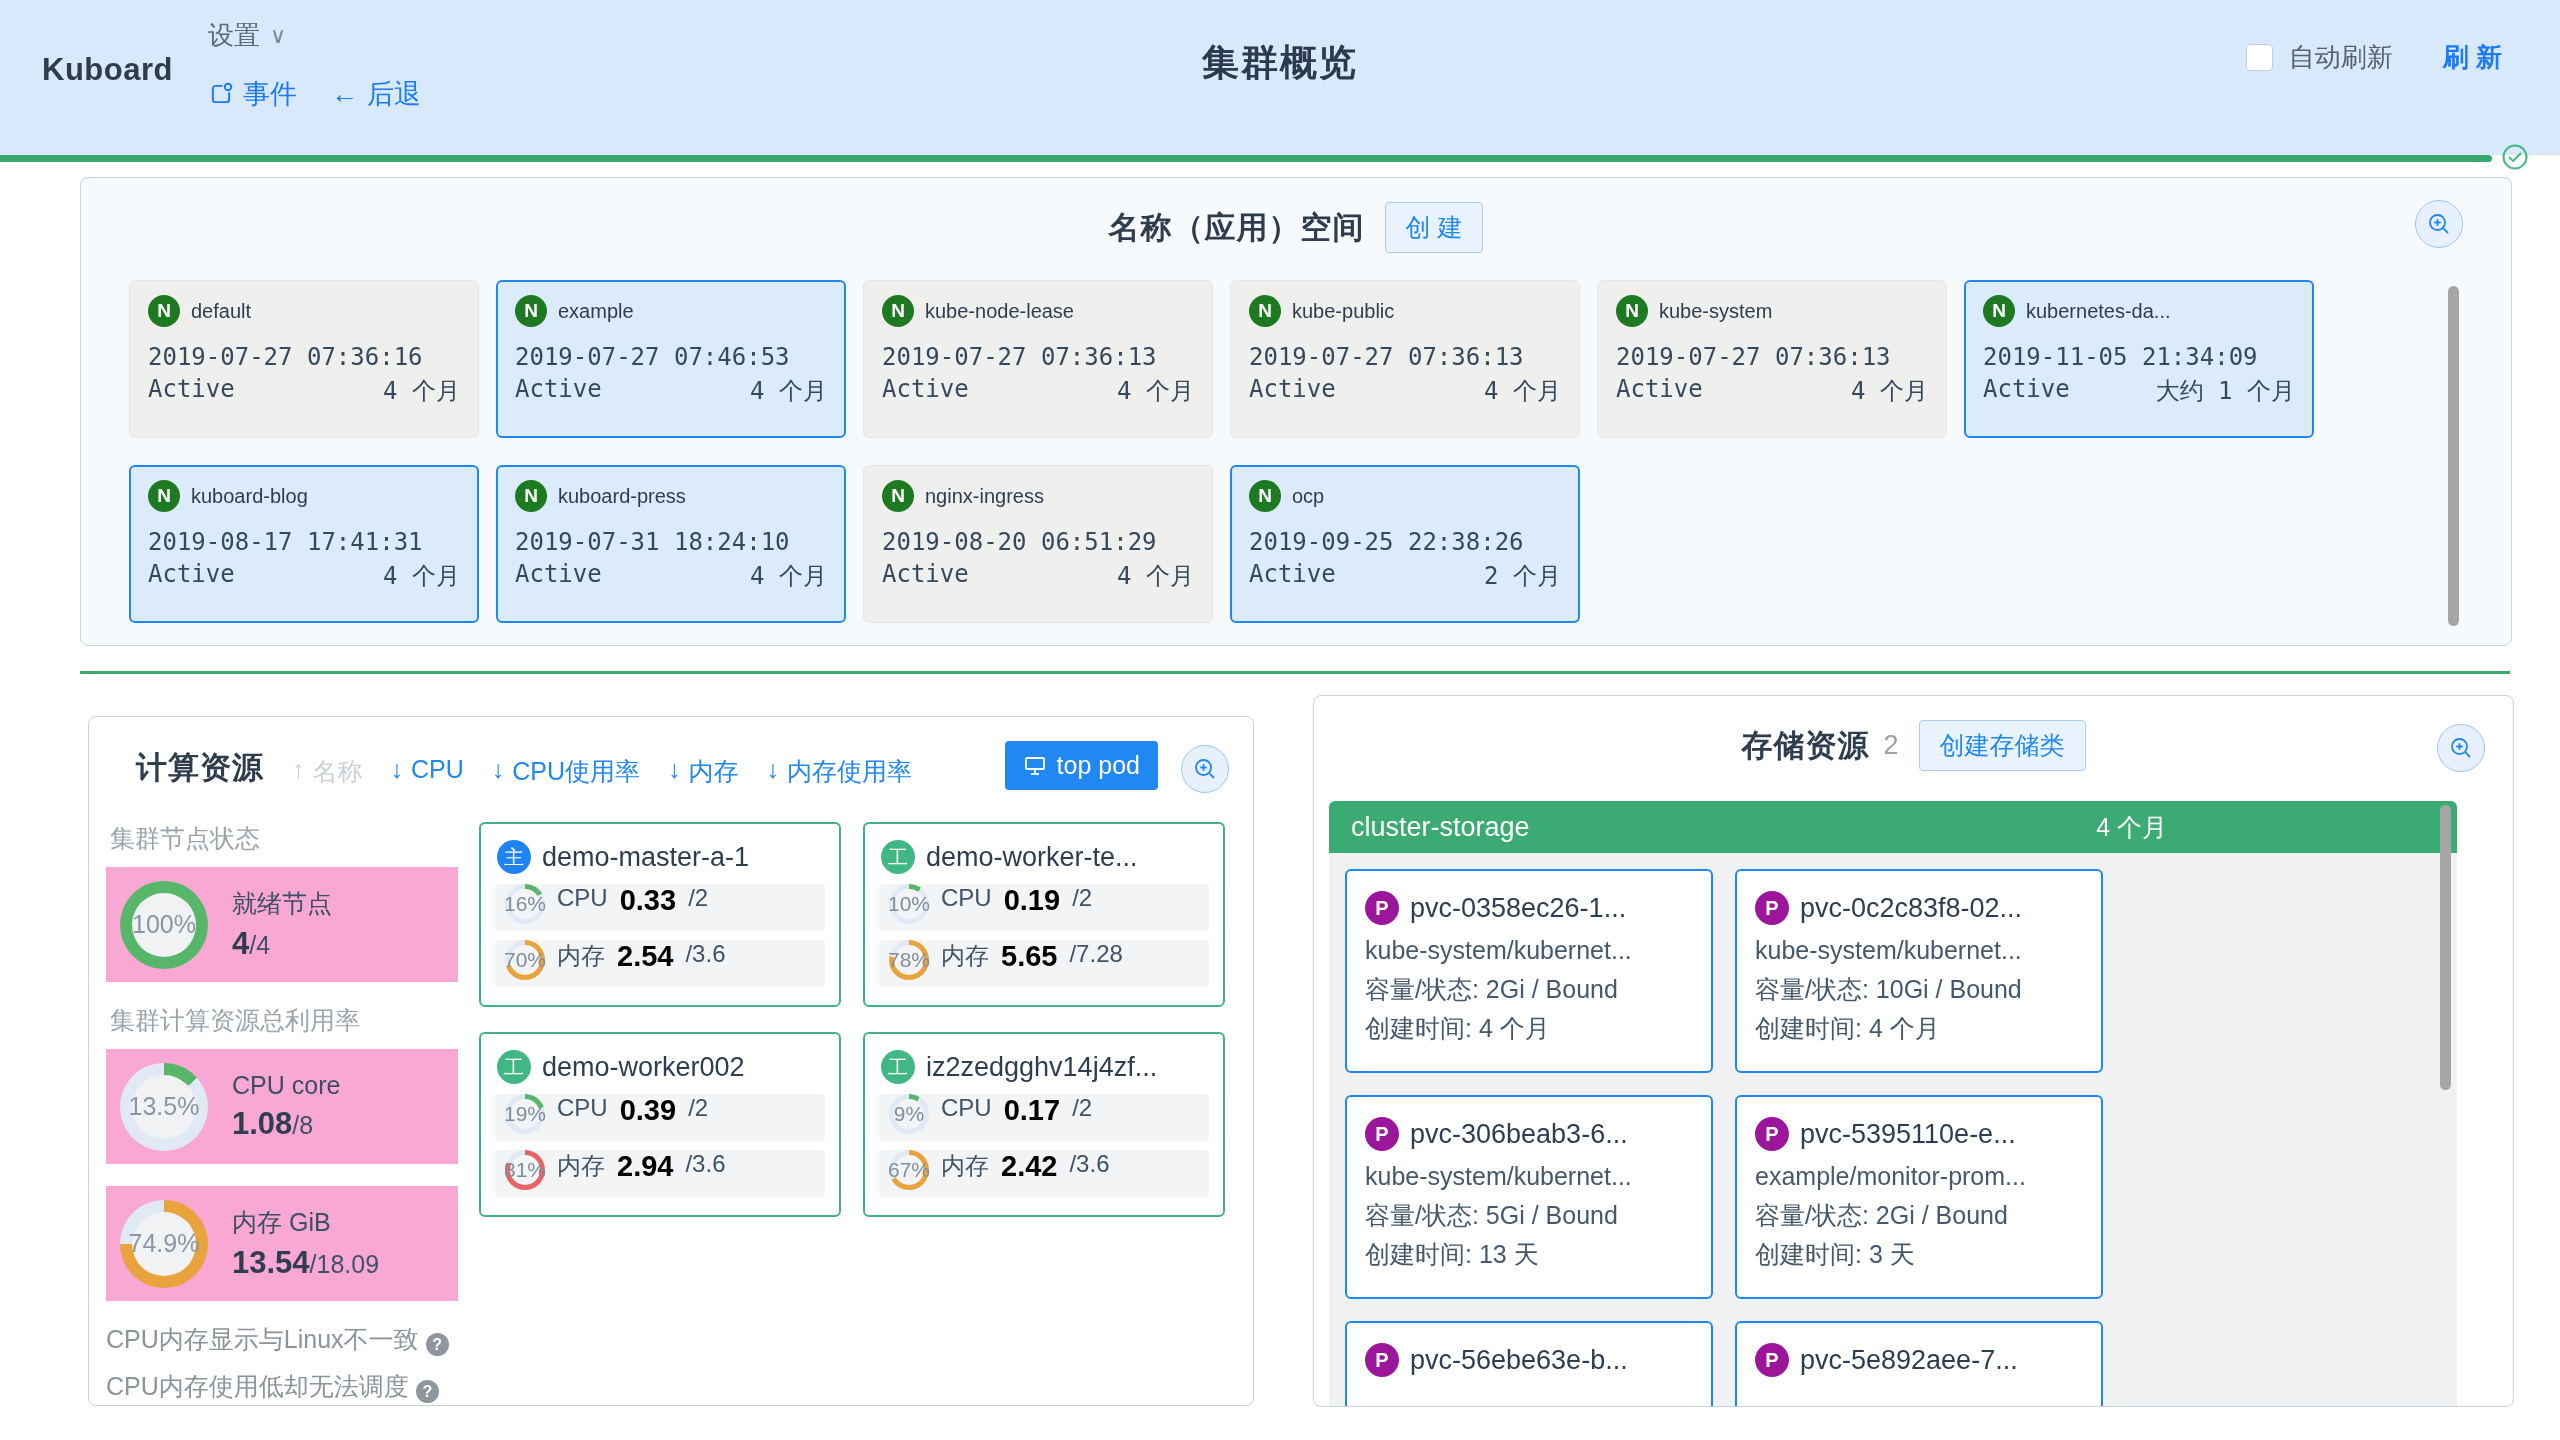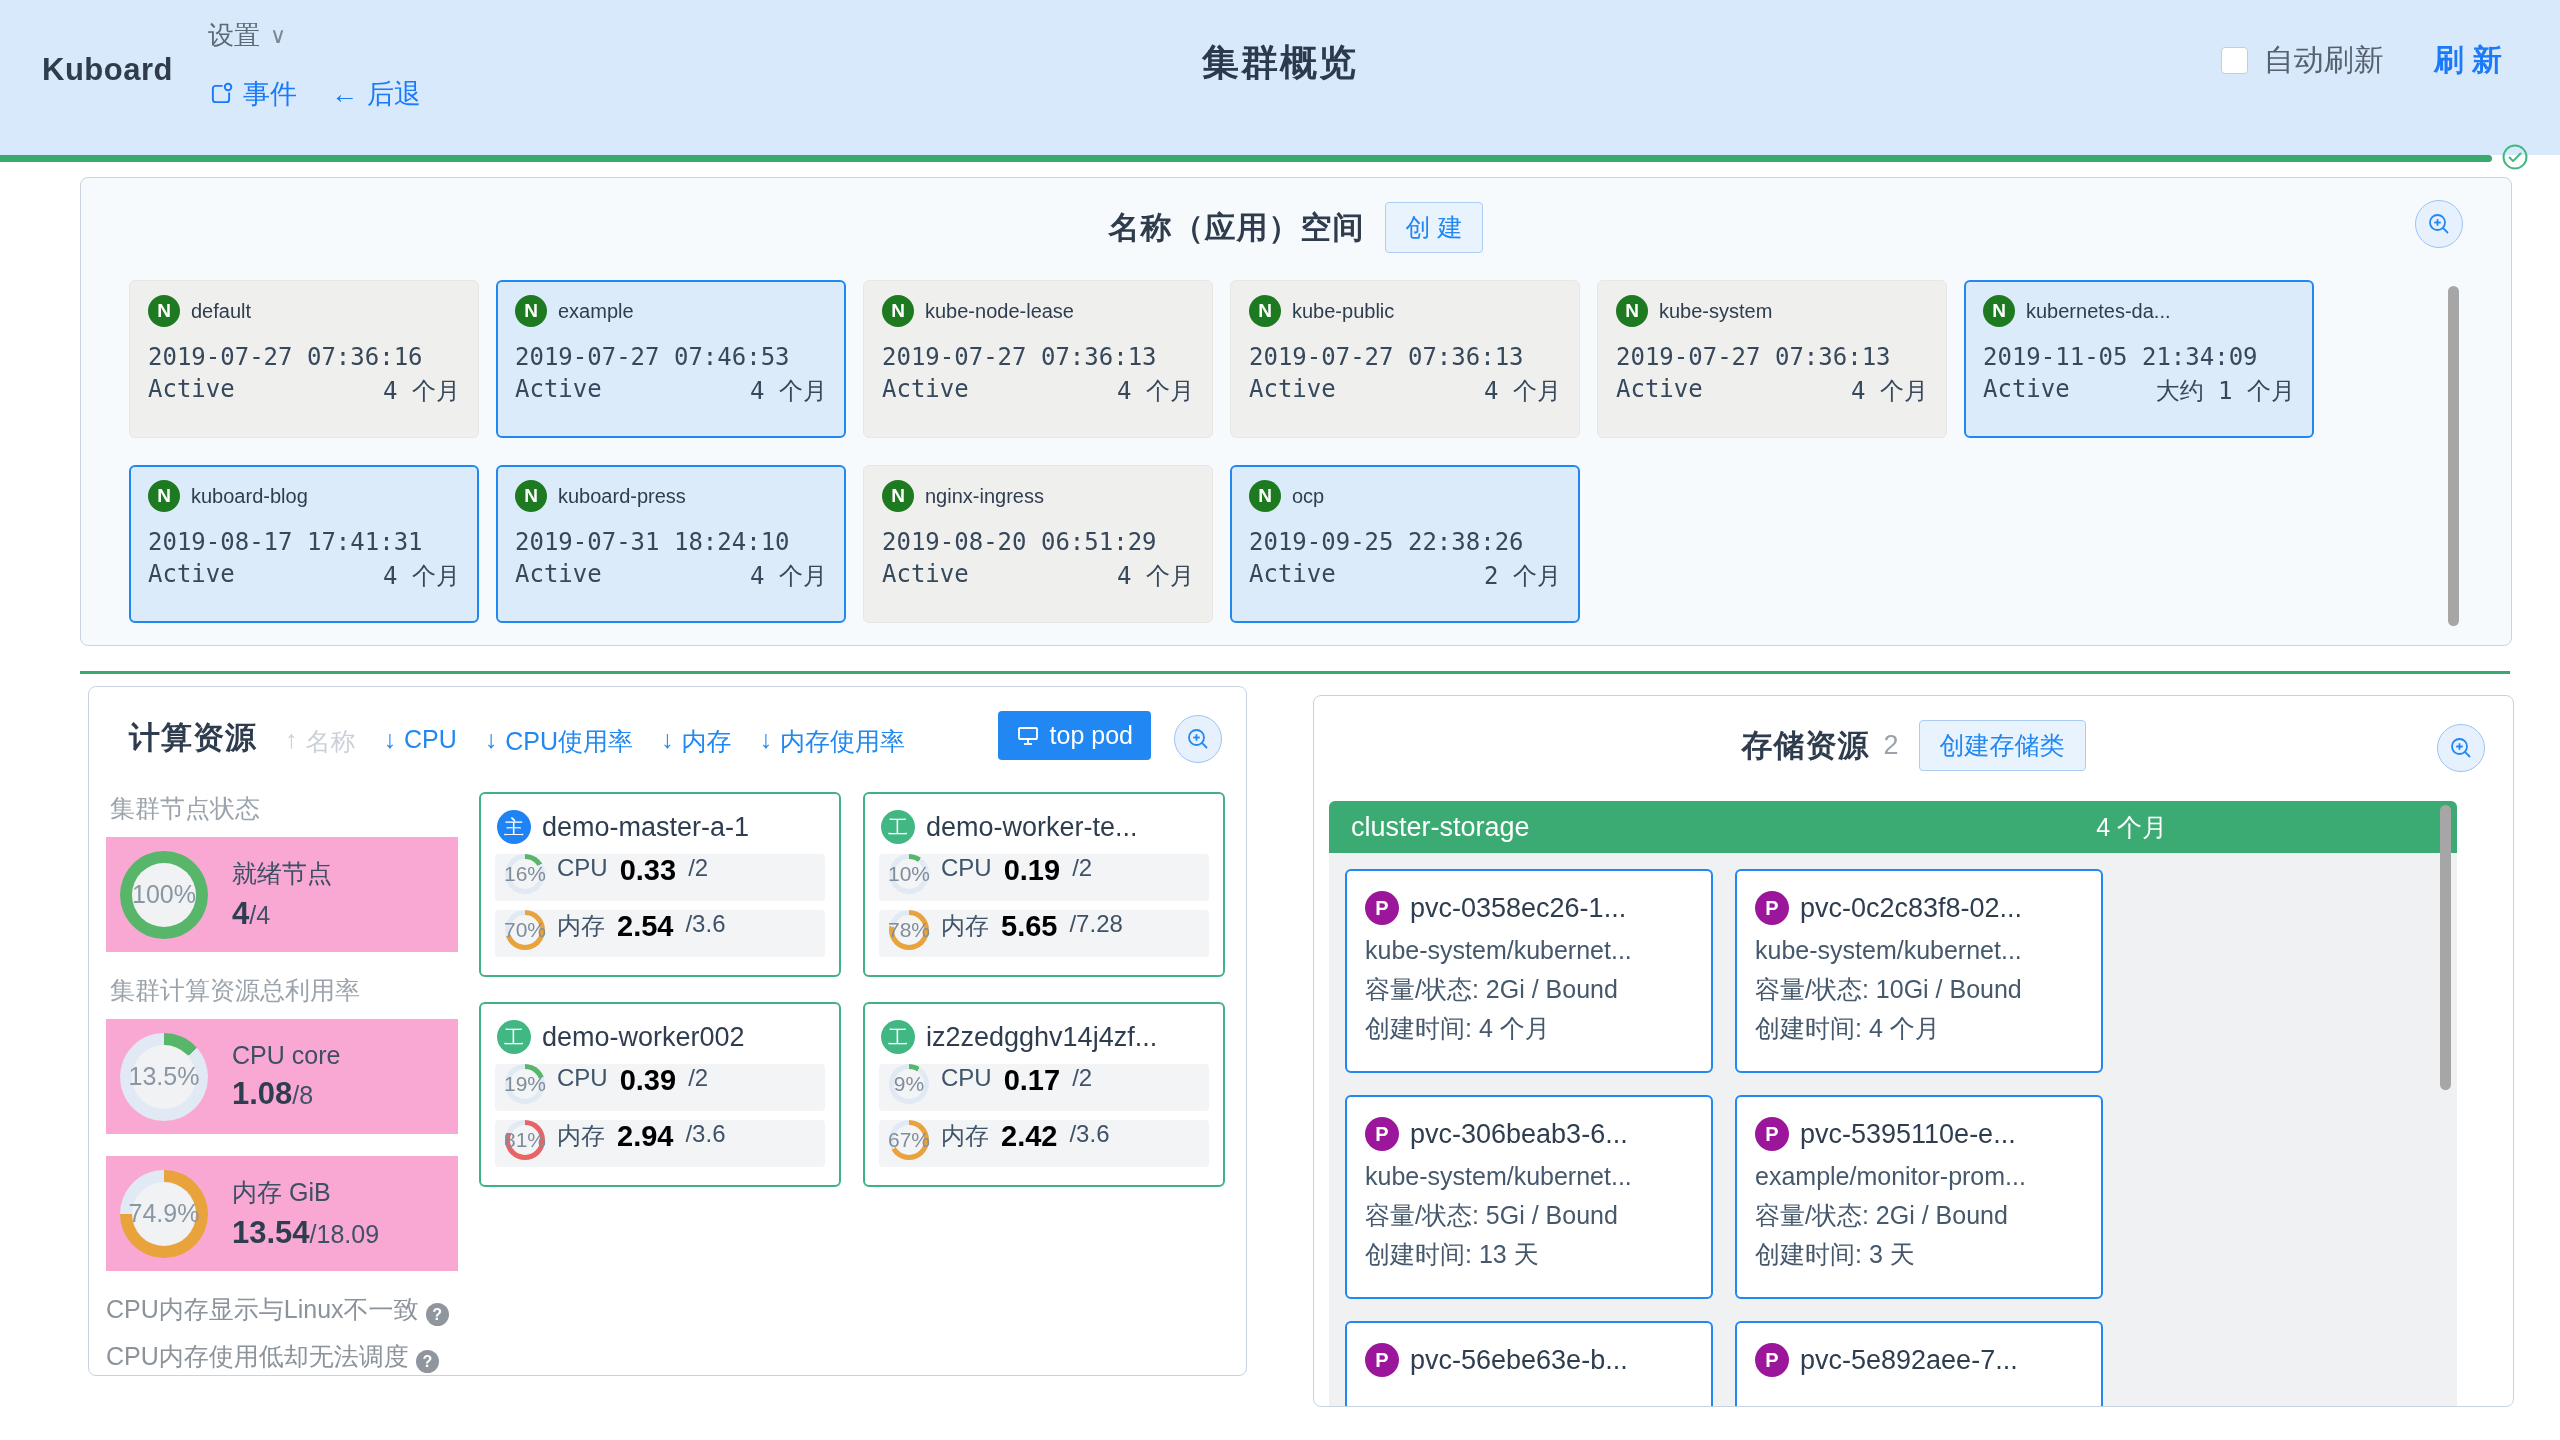--- a/index.html
+++ b/index.html
@@ -7,21 +7,21 @@
         font-family:"Liberation Sans","DejaVu Sans",sans-serif;color:#2e3d4f;}
 
   
   .header{position:absolute;left:0;top:0;width:2560px;height:155px;background:#d8e9fb;}
   .logo{position:absolute;left:42px;top:52px;font-size:31px;font-weight:bold;color:#2e3c4e;letter-spacing:.5px;}
   .settings{position:absolute;left:208px;top:18px;font-size:26px;color:#5c6a77;display:flex;align-items:center;gap:10px;cursor:pointer;}
   .settings .caret{font-size:22px;color:#7b8896;}
   .subnav{position:absolute;left:208px;top:76px;display:flex;align-items:center;gap:34px;font-size:27px;color:#1a7af8;}
   .navlink{display:flex;align-items:center;gap:9px;cursor:pointer;}
   .title{position:absolute;left:50%;top:38px;transform:translateX(-50%);font-size:37px;font-weight:bold;color:#2c3a4e;letter-spacing:2px;}
-  .hright{position:absolute;right:58px;top:40px;display:flex;align-items:center;gap:16px;font-size:30px;}
+  .hright{position:absolute;right:58px;top:40px;display:flex;align-items:center;gap:16px;font-size:26px;}
   .checkbox{width:25px;height:25px;background:#fff;border:1px solid #c3ced9;border-radius:4px;}
   .autoref{color:#55616e;}
   .refresh{color:#1a7af8;font-weight:bold;margin-left:34px;}
 
   .rule1{position:absolute;left:0;top:155px;width:2492px;height:7px;background:#3aa96e;border-radius:0 4px 4px 0;}
   .okcheck{position:absolute;left:2501px;top:143px;}
   .rule2{position:absolute;left:80px;top:671px;width:2430px;height:3px;background:#3aa96e;}
 
   
   .panel{position:absolute;border:1px solid #c9d3de;border-radius:8px;background:#fff;}
@@ -46,21 +46,21 @@
   .ring{position:relative;border-radius:50%;background:conic-gradient(var(--c,#5db567) var(--p,0%),#e1e9f4 0);
         display:flex;align-items:center;justify-content:center;flex:none;}
   .ring::before{content:"";position:absolute;inset:var(--th,12px);background:var(--bg,#f1f2f4);border-radius:50%;}
   .ring>span{position:relative;z-index:1;white-space:nowrap;}
   .big-ring{width:88px;height:88px;--th:12px;--bg:#f1f2f4;}
   .big-ring>span{font-size:25px;color:#8a96a3;}
   .mini-ring{width:40px;height:40px;--th:5px;--bg:#f3f4f6;}
   .mini-ring>span{font-size:21px;color:#808d9b;}
 
   
-  .comp-panel{left:88px;top:686px;width:1157px;height:688px;}
+  .comp-panel{left:88px;top:716px;width:1157px;height:688px;padding-left:7px;}
   .comp-head{position:relative;display:flex;align-items:baseline;padding:30px 0 0 40px;gap:28px;}
   .sort{display:flex;gap:8px;font-size:25px;cursor:pointer;}
   .sort.inactive{color:#c9d0d8;}
   .sort.active{color:#2187f1;}
   .toppod{position:absolute;right:95px;top:24px;background:#2187f2;border:none;color:#fff;font-size:25px;border-radius:4px;padding:10px 18px;display:flex;align-items:center;gap:10px;cursor:pointer;font-family:inherit;}
   .comp-zoom{right:24px;top:28px;}
   .left-col{position:absolute;left:17px;top:105px;width:352px;}
   .col-label{font-size:25px;color:#9ba4ac;margin:0 0 12px 4px;display:flex;align-items:center;gap:8px;}
   .stat-card{background:#f9a8d4;border-radius:0;height:115px;display:flex;align-items:center;padding-left:14px;gap:24px;margin-bottom:22px;box-sizing:border-box;}
   .stat-label{font-size:25px;color:#3c4f63;margin-bottom:6px;}

